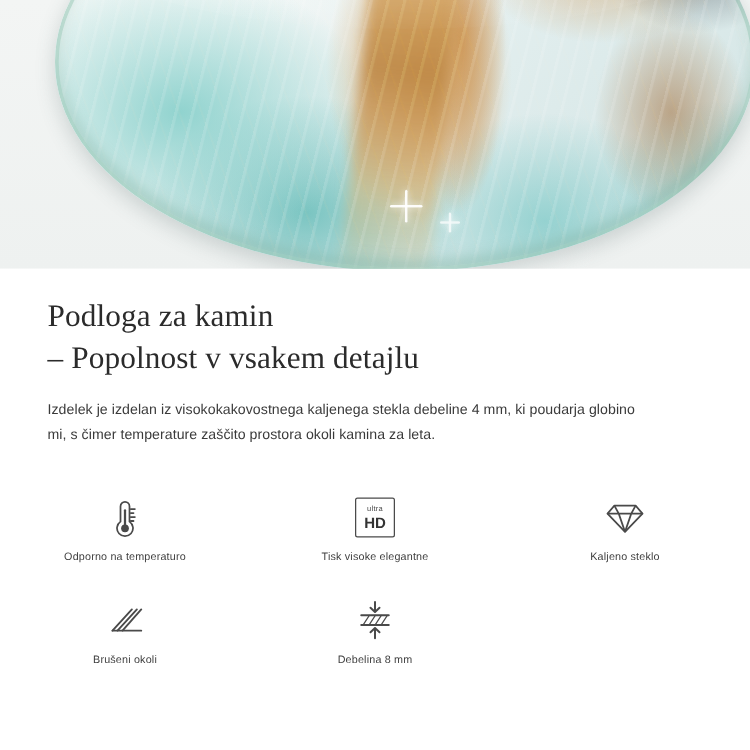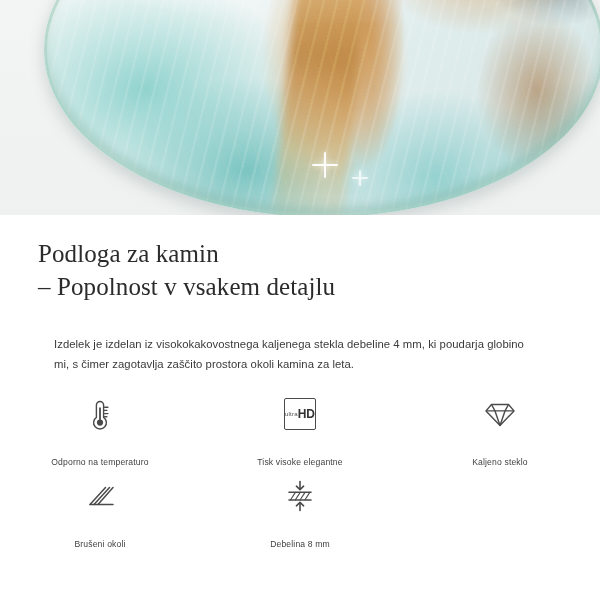--- a/index.html
+++ b/index.html
@@ -137,21 +137,21 @@
     font-size: 25px;
     line-height: 1.32;
     color: #2b2b2b;
     letter-spacing: 0.1px;
   }
   .headline .line {
     display: block;
     white-space: nowrap;
   }
   .body-copy {
-    margin: 16px;
+    margin: 0;
     padding: 16px 38px 0 38px;
     font-size: 11.3px;
     line-height: 1.75;
     color: #3a3a3a;
     letter-spacing: 0.05px;
   }
   .body-copy .line { display: block; white-space: nowrap; }
 
   
   .features {
@@ -171,34 +171,34 @@
     justify-content: flex-start;
   }
   .feature-icon {
     height: 44px;
     display: flex;
     align-items: center;
     justify-content: center;
     color: #4a4a4a;
   }
   .feature-label {
-    margin-top: 21px;
+    margin-top: 4px;
     font-size: 8.6px;
     color: #3f3f3f;
     letter-spacing: 0.15px;
     text-align: center;
     white-space: nowrap;
   }
   .ultrahd {
     width: 30px;
     height: 30px;
     border: 1.4px solid #4a4a4a;
     border-radius: 2px;
     display: flex;
-    flex-direction: row;
+    flex-direction: column;
     align-items: center;
     justify-content: center;
     line-height: 1;
   }
   .ultrahd .u-top {
     font-size: 6px;
     letter-spacing: 0.2px;
     color: #4a4a4a;
     margin-bottom: 1px;
   }
@@ -226,21 +226,21 @@
     <span class="sparkle s2"></span>
   </div>
 
   <div class="content">
     <h1 class="headline">
       <span class="line">Podloga za kamin</span>
       <span class="line">– Popolnost v vsakem detajlu</span>
     </h1>
     <p class="body-copy">
       <span class="line">Izdelek je izdelan iz visokokakovostnega kaljenega stekla debeline 4 mm, ki poudarja globino</span>
-      <span class="line">mi, s čimer zagotavlja zaščito prostora okoli kamina za leta.</span>
+      <span class="line">mi, s čimer temperature zaščito prostora okoli kamina za leta.</span>
     </p>
   </div>
 
   <div class="features">
 
     <div class="feature">
       <div class="feature-icon">
         <svg width="34" height="38" viewBox="0 0 34 38" fill="none" stroke="#4a4a4a" stroke-width="1.4">
           <path d="M17 6.5a3.6 3.6 0 0 1 3.6 3.6v12.2a6.4 6.4 0 1 1-7.2 0V10.1A3.6 3.6 0 0 1 17 6.5z"></path>
           <circle cx="17" cy="27.6" r="3.1" fill="#4a4a4a" stroke="none"></circle>

